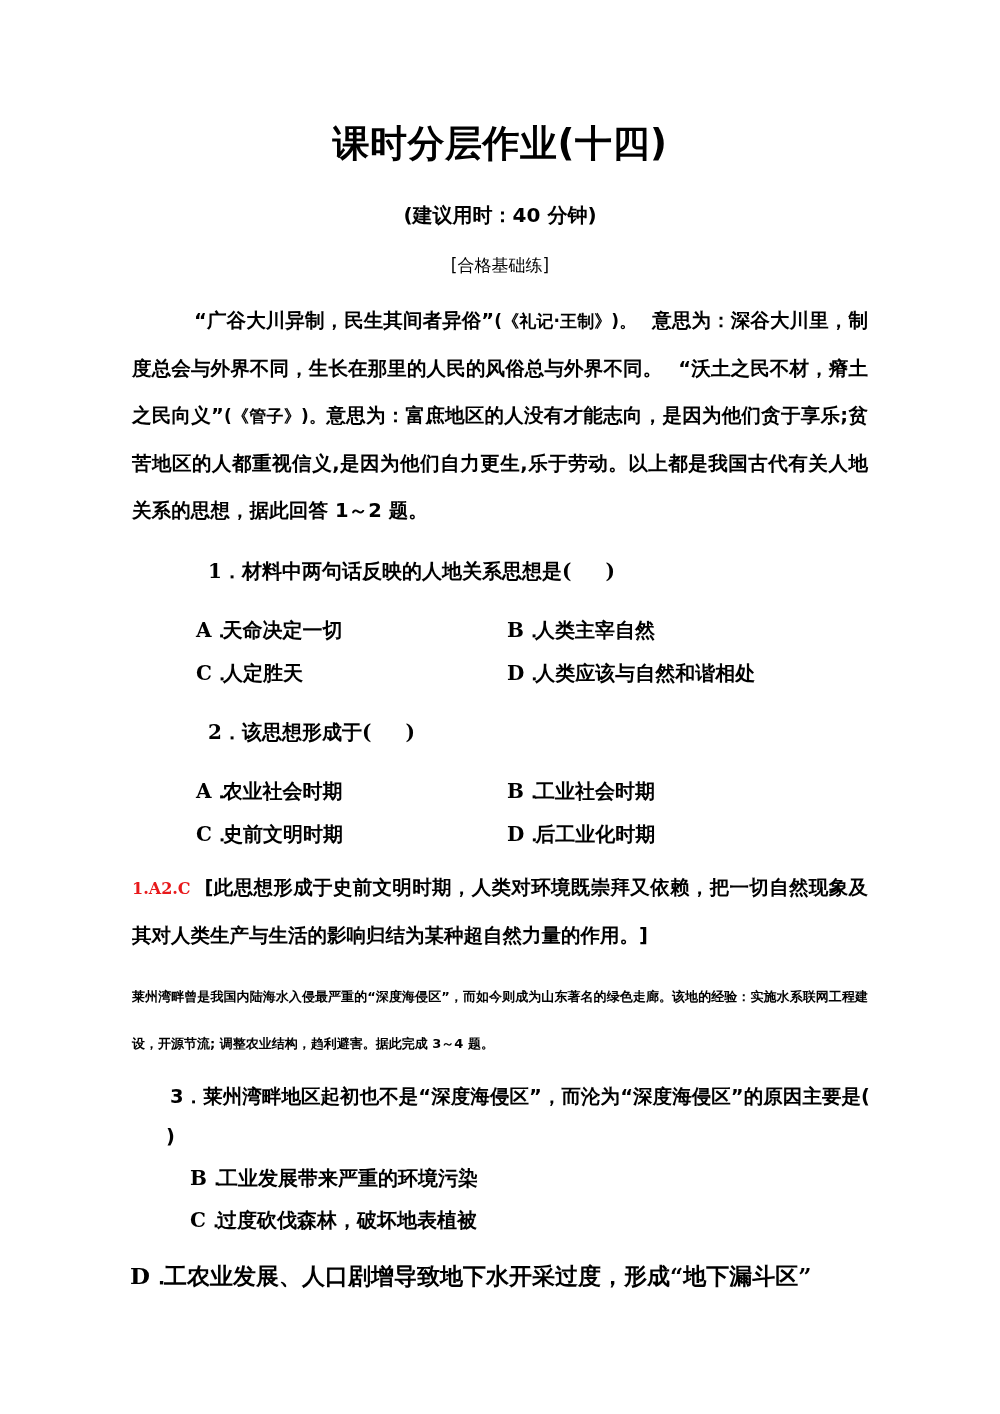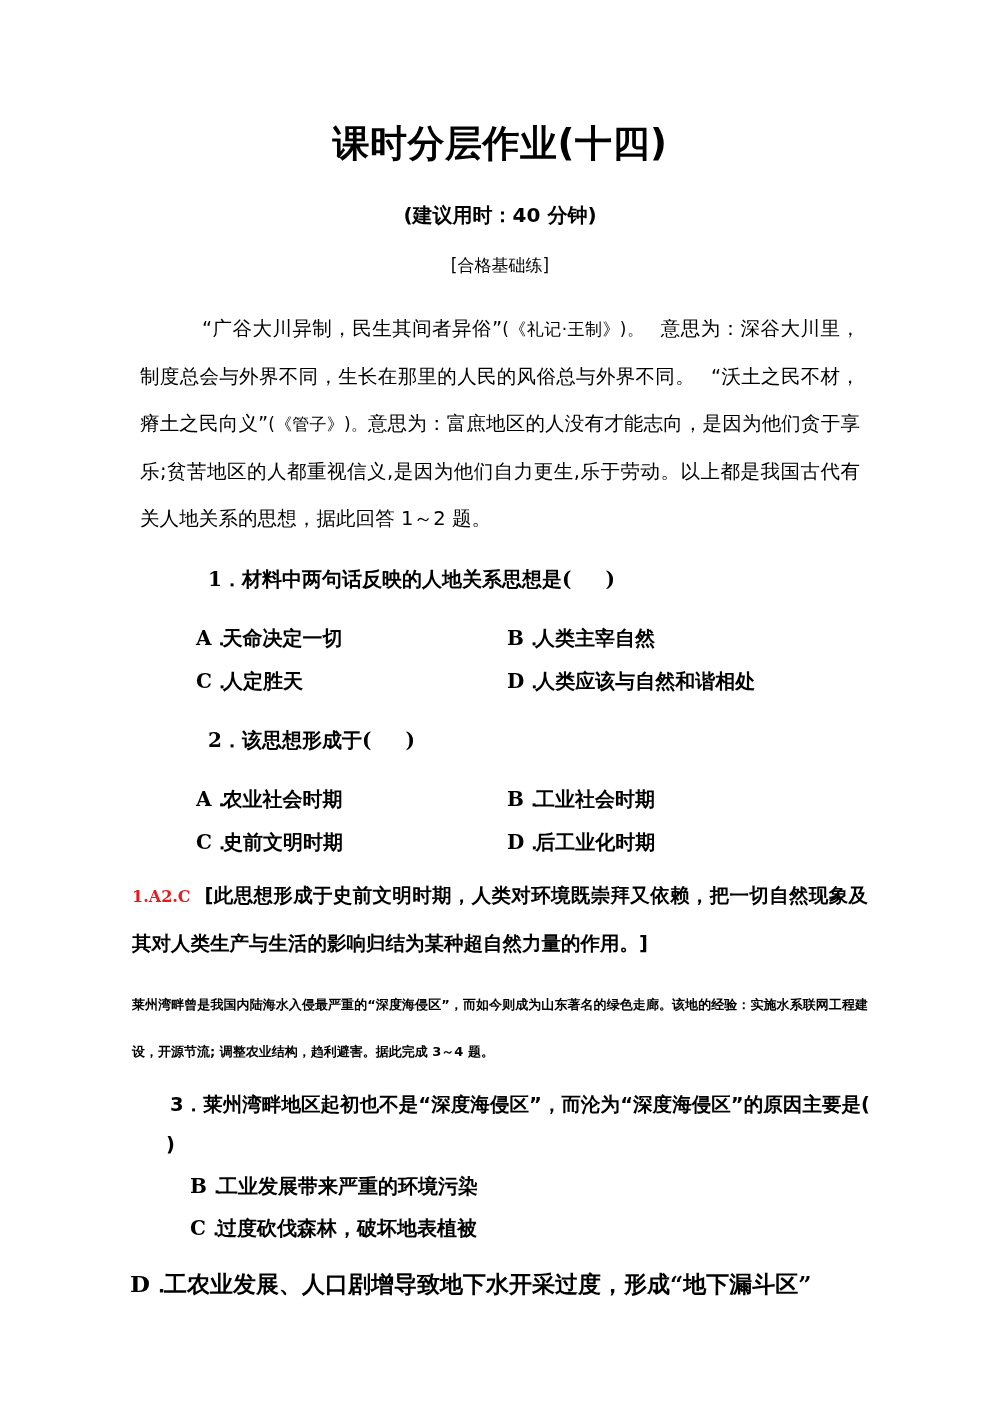--- a/index.html
+++ b/index.html
@@ -51,23 +51,23 @@
     line-height: 1.2;
   }
 
   
   .content {
     position: relative;
     padding: 0 0 0 0;
   }
   .para {
     font-size: 19.5px;
-    font-weight: normal;
+    font-weight: bold;
     line-height: 47px;
-    margin: 8px;
+    margin: 0;
     padding: 0 132px 0 132px;
     text-align: justify;
     text-justify: inter-character;
     letter-spacing: 0.1px;
   }
   .para.lead {
     padding-top: 22px;
   }
   .para .indent {
     display: inline-block;

